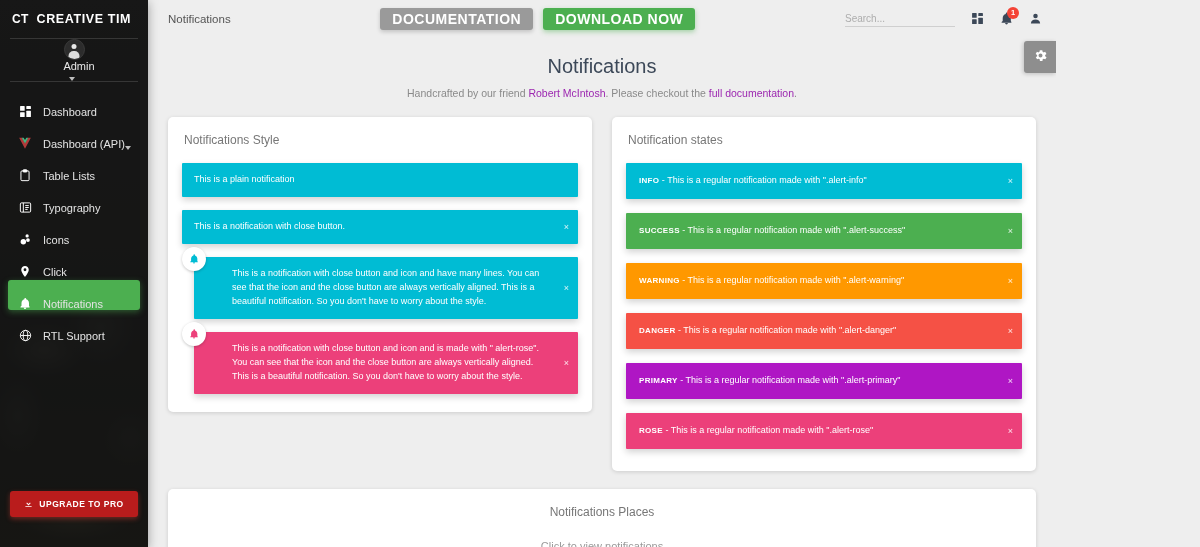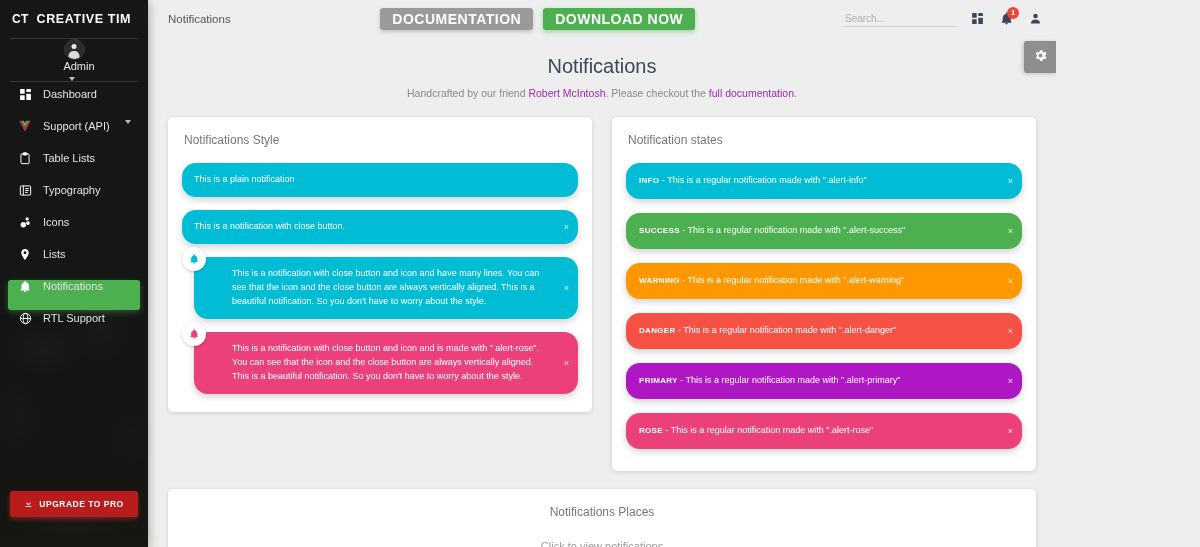--- a/index.html
+++ b/index.html
@@ -66,21 +66,21 @@
   }
   .user-name { color: #e6e6e6; font-size: 11px; margin-left: 10px; flex: 1; }
   .caret {
     width: 0; height: 0; border-left: 3.5px solid transparent;
     border-right: 3.5px solid transparent; border-top: 4px solid #bdbdbd;
     margin-right: 4px;
   }
 
   .nav { margin-top: 6px; padding: 0 8px; display: flex; flex-direction: column; gap: 2px; }
   .nav-item {
-    display: flex; align-items: flex-start; height: 30px;
+    display: flex; align-items: flex-end; height: 30px;
     border-radius: 3px; padding: 0 6px; cursor: pointer;
     color: #e3e3e3;
   }
   .nav-item.active { background: #4caf50; box-shadow: 0 2px 6px rgba(76,175,80,.45); }
   .nav-ico {
     width: 22px; display: flex; align-items: center; justify-content: center;
     flex: 0 0 22px;
   }
   .nav-ico svg { display: block; }
   .nav-label { font-size: 11px; margin-left: 7px; flex: 1; white-space: nowrap; }
@@ -145,21 +145,21 @@
   .page-sub a { color: #9c27b0; text-decoration: none; }
 
   .cards { display: flex; gap: 20px; padding: 18px 20px 0; align-items: flex-start; }
   .card {
     background: #fff; border-radius: 5px; flex: 1;
     box-shadow: 0 1px 4px rgba(0,0,0,.14); padding: 14px 14px 18px;
   }
   .card-title { font-size: 12px; color: #777; margin: 2px 2px 16px; font-weight: 400; }
 
   .alert {
-    position: relative; border-radius: 14px; color: #fff;
+    position: relative; border-radius: 1px; color: #fff;
     padding: 10px 26px 10px 12px; margin-bottom: 13px;
     font-size: 9px; line-height: 1.55;
     box-shadow: 0 3px 7px rgba(0,0,0,.18);
   }
   .alert.with-icon { margin-left: 12px; padding-left: 38px; min-height: 44px; }
   .alert .close {
     position: absolute; right: 9px; top: 50%; transform: translateY(-50%);
     font-size: 9px; color: rgba(255,255,255,.85); cursor: pointer; line-height: 1;
   }
   .alert .bell-circle {
@@ -224,21 +224,21 @@
           <span class="nav-label">Dashboard</span>
         </div>
 
         <div class="nav-item">
           <span class="nav-ico">
             <svg width="14" height="13" viewBox="0 0 24 22">
                 <path d="M2 1h5l5 8.5L17 1h5L12 20z" fill="#b03a3a"></path>
                 <path d="M6.5 1h3.2L12 5.2 14.3 1h3.2L12 11z" fill="#41b883"></path>
               </svg>
           </span>
-          <span class="nav-label">Support (API)</span>
+          <span class="nav-label">Dashboard (API)</span>
           <span class="nav-caret"></span>
         </div>
 
         <div class="nav-item">
           <span class="nav-ico">
             <svg width="12" height="13" viewBox="0 0 20 24" fill="none" stroke="#fff" stroke-width="1.8">
                 <rect x="2.5" y="3.5" width="15" height="18" rx="2"></rect>
                 <rect x="6.5" y="1.5" width="7" height="4" rx="1" fill="#fff"></rect>
               </svg>
           </span>
@@ -268,21 +268,21 @@
           </span>
           <span class="nav-label">Icons</span>
         </div>
 
         <div class="nav-item">
           <span class="nav-ico">
             <svg width="12" height="13" viewBox="0 0 24 24" fill="#fff">
                 <path d="M12 1C7.9 1 4.5 4.4 4.5 8.5 4.5 14.3 12 23 12 23s7.5-8.7 7.5-14.5C19.5 4.4 16.1 1 12 1zm0 10.3a2.8 2.8 0 110-5.6 2.8 2.8 0 010 5.6z"></path>
               </svg>
           </span>
-          <span class="nav-label">Lists</span>
+          <span class="nav-label">Click</span>
         </div>
 
         <div class="nav-item active">
           <span class="nav-ico">
             <svg width="12" height="13" viewBox="0 0 24 24" fill="#fff">
                 <path d="M12 23a2.6 2.6 0 002.6-2.5H9.4A2.6 2.6 0 0012 23zm8-6.3v-5.2c0-3.9-2.1-7.1-5.7-8v-.9a1.8 1.8 0 10-3.6 0v.9c-3.6.9-5.7 4.1-5.7 8v5.2L3 18.6v1.2h18v-1.2z"></path>
               </svg>
           </span>
           <span class="nav-label">Notifications</span>
         </div>

